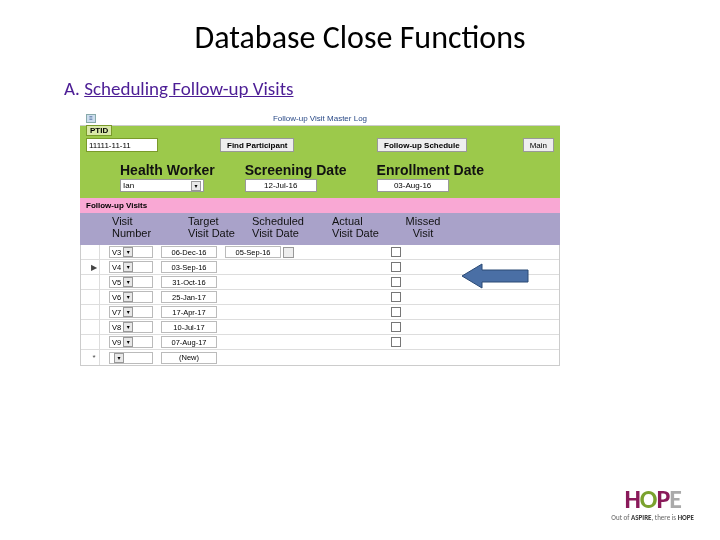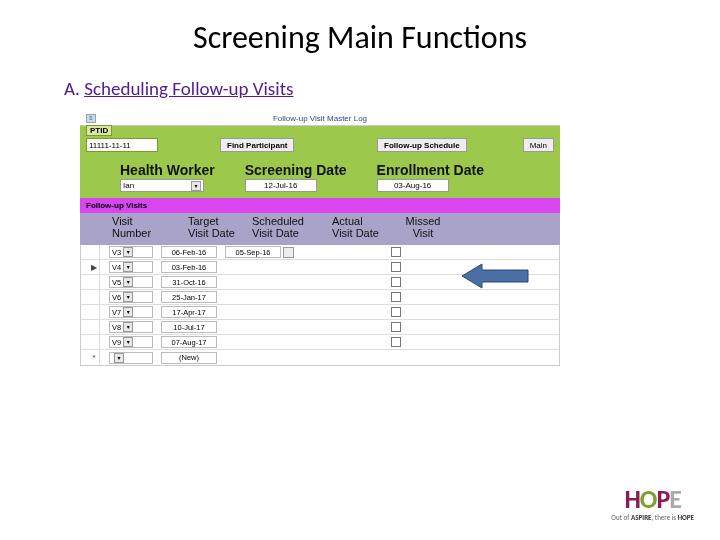--- a/index.html
+++ b/index.html
@@ -106,21 +106,21 @@
     width: 10px;
     height: 10px;
     border: 1px solid #999;
     background: #e8e8e8;
     font-size: 6px;
     text-align: center;
     line-height: 8px;
     margin-left: 2px;
   }
   .purple-head {
-    background: #d946ef;
+    background: #f9a8d4;
     color: #000;
     font-weight: bold;
     font-size: 8px;
     padding: 3px 6px;
   }
   .purple-sub {
     background: #a9a2c9;
     display: flex;
     padding: 2px 0 6px 32px;
     gap: 0;
@@ -203,21 +203,21 @@
   .logo-main .h { color: #8a1a5a; }
   .logo-main .o { color: #7aa22e; position: relative; }
   .logo-main .p { color: #8a1a5a; }
   .logo-main .e { color: #aaa; }
   .logo-tag { font-size: 7px; color: #666; margin-top: -2px; }
   .logo-tag b { color: #333; }
 </style>
 </head>
 <body>
 
-<h1 class="slide-title">Screening Main Functions</h1>
+<h1 class="slide-title">Database Close Functions</h1>
 
 <p class="subtitle">
   <span>A. </span><span class="under">Scheduling Follow-up Visits</span>
 </p>
 
 <div class="app">
 
   <div class="app-top">
     <div class="small-btn">≡</div>
     <span>Follow-up Visit Master Log</span>
@@ -263,38 +263,38 @@
   </div>
 
   <div class="rows" id="rows-container">
       <div class="row">
         <div class="rmark"></div>
         <div class="sep"></div>
         <div class="cell vn">
           <span>V3</span>
           <span class="dd-arrow">▾</span>
         </div>
-        <div class="cell tgt">06-Feb-16</div>
+        <div class="cell tgt">06-Dec-16</div>
         <div class="c-sch-wrap">
           <div class="cell sch">05-Sep-16</div>
           <div class="date-btn"></div>
         </div>
         <div class="c-act-wrap"></div>
         <div class="c-miss-wrap">
           <div class="chk"></div>
         </div>
       </div>
       <div class="row">
         <div class="rmark">▶</div>
         <div class="sep"></div>
         <div class="cell vn">
           <span>V4</span>
           <span class="dd-arrow">▾</span>
         </div>
-        <div class="cell tgt">03-Feb-16</div>
+        <div class="cell tgt">03-Sep-16</div>
         <div class="c-sch-empty"></div>
         <div class="c-act-wrap"></div>
         <div class="c-miss-wrap">
           <div class="chk"></div>
         </div>
       </div>
       <div class="row">
         <div class="rmark"></div>
         <div class="sep"></div>
         <div class="cell vn">

